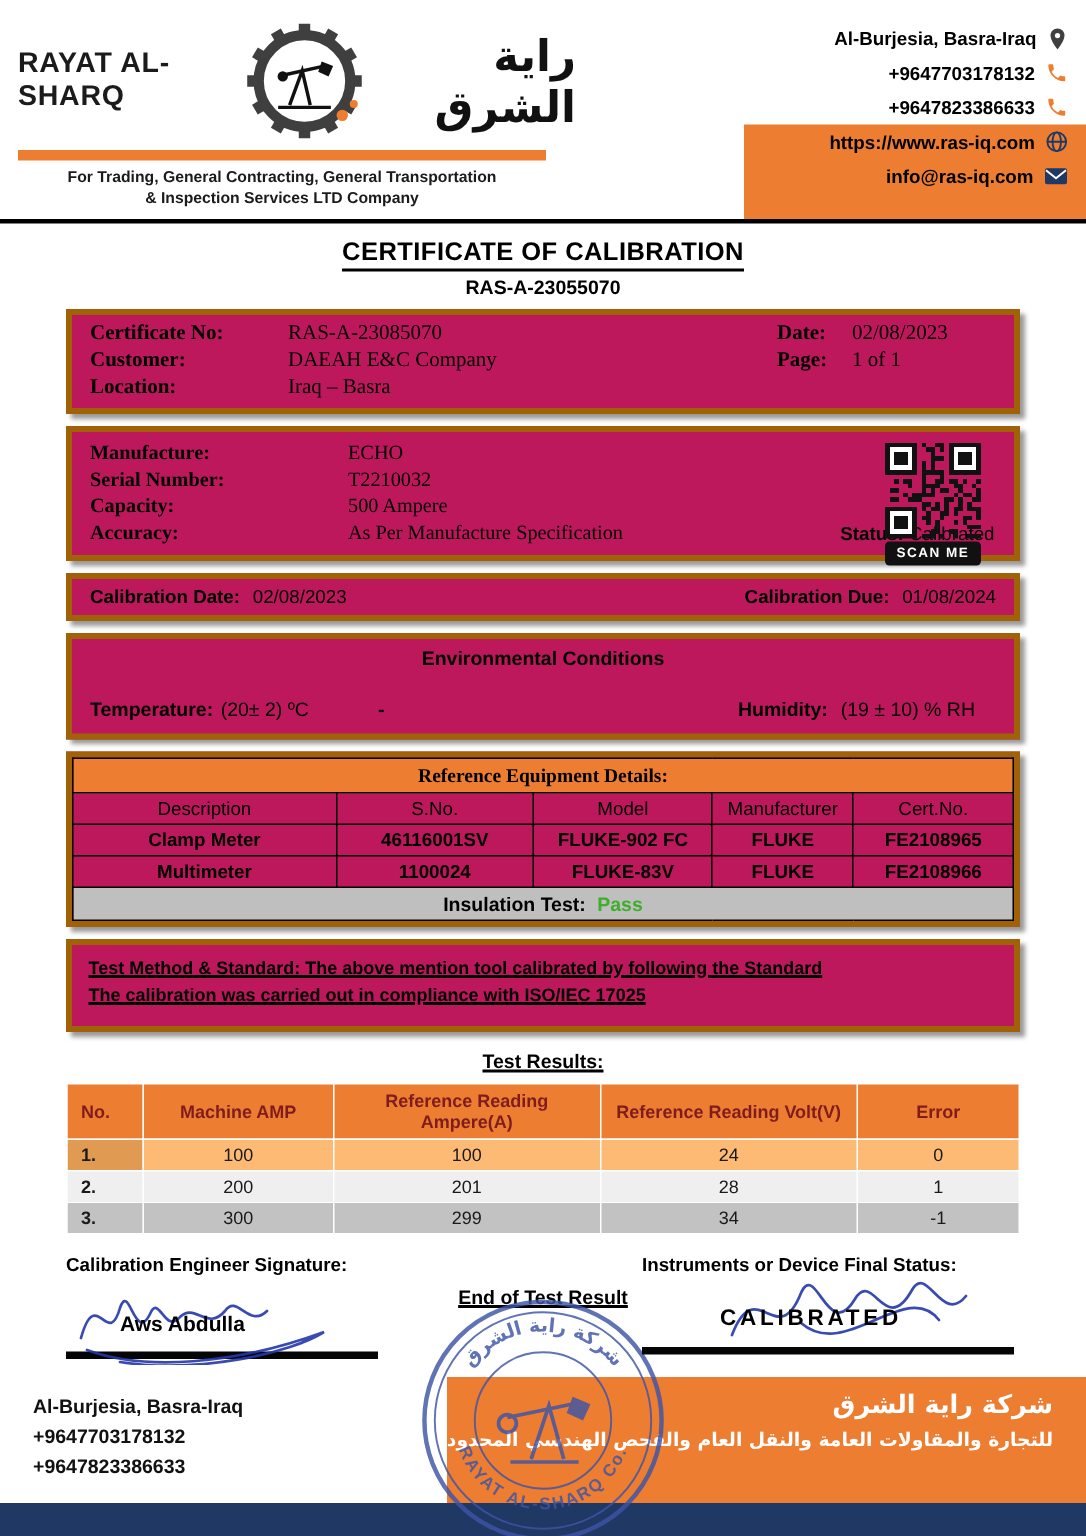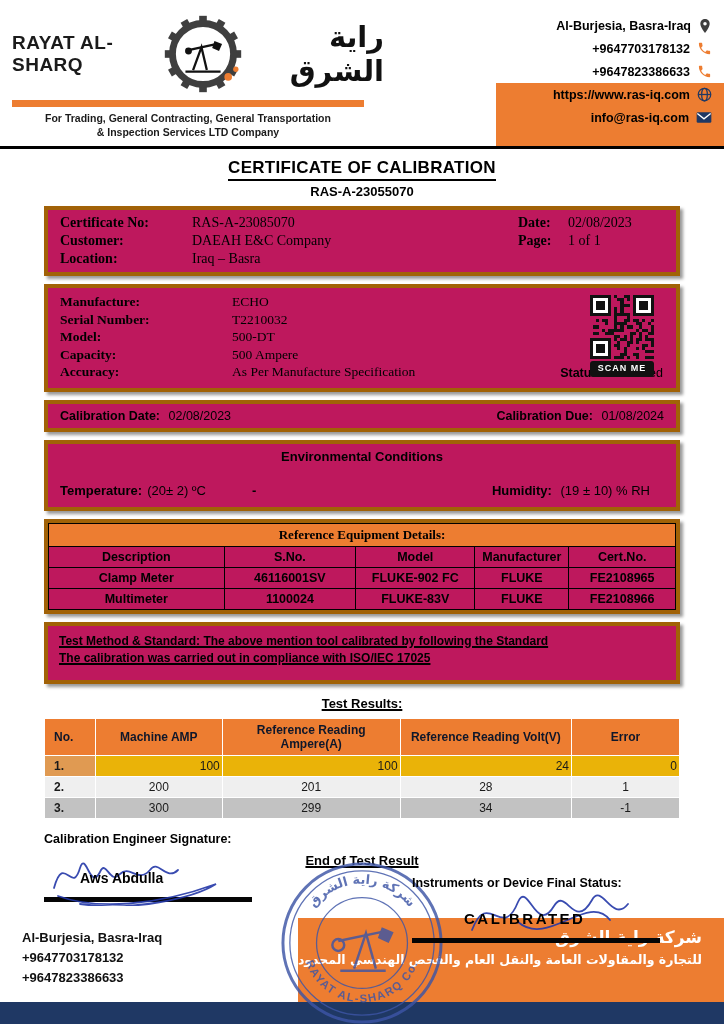--- a/index.html
+++ b/index.html
@@ -47,51 +47,51 @@
   .bx4 { padding:5px 12px 9px; font-size:13px; }
   .env-h { font-weight:bold; margin-bottom:19px;text-align:center; }
   .env-row { display:flex; align-items:center; }
   .env-dash { margin-left:46px; font-weight:bold; }
   .env-hum { margin-left:auto; margin-right:14px; }
   .env-row .vl-n { margin-left:5px; }
 
   .ref-table { width:100%; border-collapse:collapse; font-size:12.5px; text-align:center; }
   .ref-table th, .ref-table td { border:1.5px solid #000; padding:3px 4px; }
   .rt-title td { background:#ED7D31; font-weight:bold; font-size:13px; font-family:"Liberation Serif", serif; }
-  .rt-head th { font-weight:bold; }
+  .rt-head th { font-weight:normal; }
   .rt-row td { font-weight:bold; }
   .rt-ins td { background:#bfbfbf; font-weight:bold; font-size:13px; }
   .pass { color:#3FAE2A; margin-left:4px; }
 
   .bx6 { padding:7px 11px 12px; font-size:12px; font-weight:bold; line-height:1.45; }
   .uln { text-decoration:underline; text-decoration-thickness:1.5px; }
   .tm2 { margin-bottom:13px; }
 
   .res-heading { text-align:center; margin:12px 0 7px; font-size:13px; font-weight:bold; }
   .res-heading span { text-decoration:underline; text-decoration-thickness:1.5px; }
   .res-table { width:100%; border-collapse:collapse; font-size:12px; text-align:center; }
-  .res-table th { background:#ED7D31; color:#0f172a; font-weight:bold; padding:4px 2px; border:1px solid #fff; }
+  .res-table th { background:#ED7D31; color:#7f1d1d; font-weight:bold; padding:4px 2px; border:1px solid #fff; }
   .res-table td { padding:3px 2px; border:1px solid #fff; color:#1a1a1a; }
   .res-table .no-h, .res-table td.no { text-align:left; padding-left:9px; }
   td.no { font-weight:bold; }
-  .r1 td { background:#eab308;text-align:right; } .r1 td.no { background:#e09a52; }
+  .r1 td { background:#fdba74; } .r1 td.no { background:#e09a52; }
   .r2 td { background:#efefef; }
   .r3 td { background:#c2c2c2; }
 
   
   .sigs { position:relative; height:132px; margin-top:10px; z-index:2; }
   .sig-label { font-weight:bold; font-size:12.5px; }
   .sig-left { position:absolute; left:0; top:3px; width:218px; }
   .scribble-l { position:absolute; left:0; top:12px; width:205px; height:62px; }
   .sig-name { position:relative; font-weight:bold; font-size:14px; margin:24px 0 0 36px; }
   .sig-bar { width:208px; height:5px; background:#050505; margin-top:11px; }
   .sig-center { position:absolute; left:50%; transform:translateX(-50%); top:24px; font-weight:bold; font-size:13px; }
   .sig-center span { text-decoration:underline; text-decoration-thickness:1.5px; }
   .stamp { position:absolute; left:50%; transform:translateX(-50%); top:30px; width:168px; height:168px; opacity:.82; }
-  .sig-right { position:absolute; right:16px; top:3px; width:252px;margin-top:44px; }
+  .sig-right { position:absolute; right:0; top:3px; width:252px; }
   .scribble-r { position:absolute; left:48px; top:6px; width:190px; height:64px; }
   .sig-status { position:relative; font-weight:bold; font-size:15px; letter-spacing:2.5px; margin:20px 0 0 52px; }
   .sig-bar.wide { width:248px; }
 
   
   .ftr { position:absolute; left:0; right:0; bottom:0; height:106px; z-index:1; }
   .ftr-orange { position:absolute; left:0; right:0; top:0; height:84px; background:#ED7D31; }
   .ftr-white { position:absolute; left:0; top:0; height:84px; width:298px; background:#fff; padding:10px 0 0 22px; font-size:13px; font-weight:bold; line-height:1.55; color:#111; }
   .ftr-ar { position:absolute; right:22px; top:9px; text-align:right; color:#fff; font-family:"DejaVu Sans", sans-serif; direction:rtl; }
   .ar1 { font-size:17px; font-weight:bold; }
@@ -208,24 +208,20 @@
     </section>
 
     <section class="bx bx2">
       <div class="eq-row">
         <span class="lb">Manufacture:</span>
         <span>ECHO</span>
       </div>
       <div class="eq-row">
         <span class="lb">Serial Number:</span>
         <span>T2210032</span>
-      </div>
-      <div class="eq-row">
-        <span class="lb">Model:</span>
-        <span>500-DT</span>
       </div>
       <div class="eq-row">
         <span class="lb">Capacity:</span>
         <span>500 Ampere</span>
       </div>
       <div class="eq-row">
         <span class="lb">Accuracy:</span>
         <span>As Per Manufacture Specification</span>
       </div>
       <div class="status-line">
@@ -414,20 +410,26 @@
           <td>FLUKE</td>
           <td>FE2108965</td>
         </tr>
         <tr class="rt-row">
           <td>Multimeter</td>
           <td>1100024</td>
           <td>FLUKE-83V</td>
           <td>FLUKE</td>
           <td>FE2108966</td>
         </tr>
+        <tr class="rt-ins">
+          <td colspan="5">
+            <span>Insulation Test:</span>
+            <span class="pass">Pass</span>
+          </td>
+        </tr>
       </tbody>
         </table>
     </section>
 
     <section class="bx bx6">
       <div class="uln">Test Method &amp; Standard: The above mention tool calibrated by following the Standard</div>
       <div class="uln">The calibration was carried out in compliance with ISO/IEC 17025</div>
     </section>
 
     <div class="res-heading">

